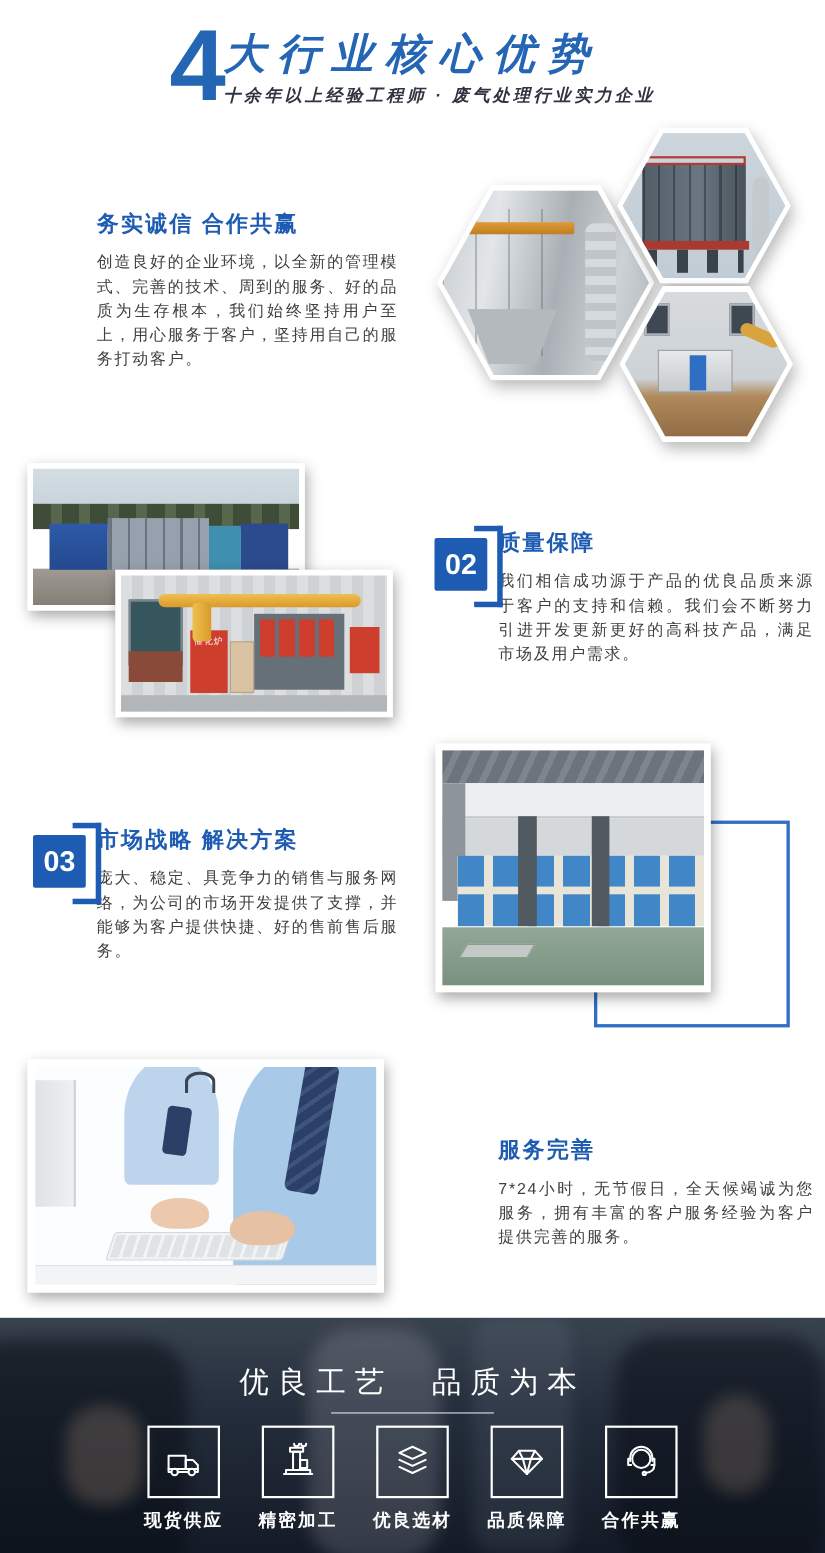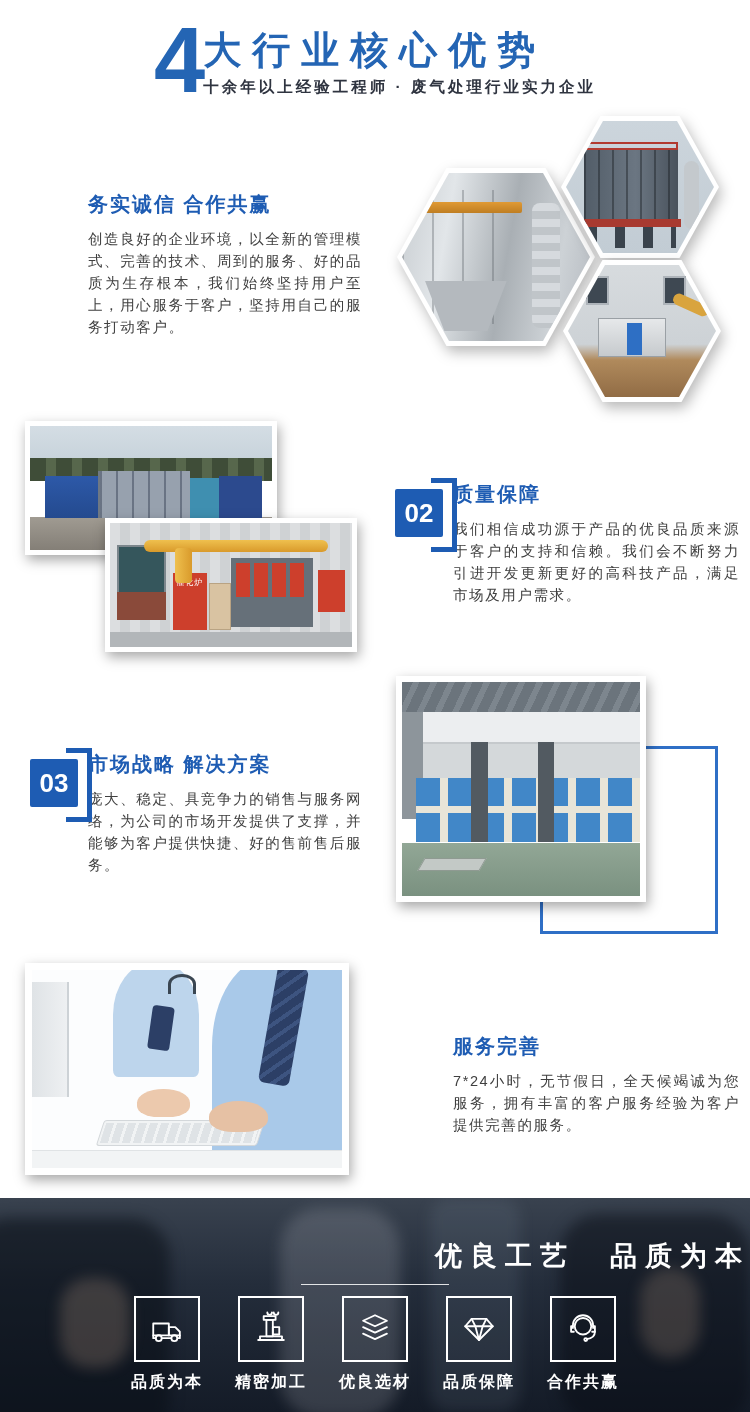--- a/index.html
+++ b/index.html
@@ -3,21 +3,21 @@
 <meta charset="utf-8">
 <style>
   * { box-sizing: border-box; margin: 0; padding: 0; }
   html,body { background:#fff; }
   body { font-family: "Liberation Sans", "DejaVu Sans", sans-serif; }
   .page { position: relative; width: 750px; height: 1412px; margin: 0 auto; background: #fff; overflow: hidden; }
 
   
   .header { position: absolute; top: 24px; left: 0; width: 750px; display: flex; justify-content: center; align-items: flex-start; }
   .big-num { font-size: 92px; line-height: 72px; font-weight: bold; color: #2465b4; letter-spacing: -2px; }
-  .header-right { margin-left: 0; padding-top: 4px; }
+  .header-right { margin-left: 0; padding-top: 4px; font-style: italic; }
   .header-title { font-size: 38px; font-weight: bold; color: #2465b4; letter-spacing: 11px; line-height: 44px; white-space: nowrap; }
   .header-sub { margin-top: 5px; font-size: 15.5px; font-weight: bold; color: #2f3440; letter-spacing: 3px; white-space: nowrap; }
 
   
   .sec-text { position: absolute; }
   .num-badge { position: absolute; left: 0; top: 0; width: 64px; height: 76px; }
   .num-bracket { position: absolute; left: 36px; top: 0; width: 26px; height: 74px; border: 5px solid #1e5cb3; border-left: none; }
   .num-square { position: absolute; left: 0; top: 11px; width: 48px; height: 48px; background: #1e5cb3; border-radius: 2px;
                 color: #fff; font-size: 26px; font-weight: bold; display: flex; align-items: center; justify-content: center; }
   .sec-body-wrap { margin-left: 58px; }
@@ -116,21 +116,21 @@
   
   .footer { position:absolute; left:0; top:1198px; width:750px; height:214px; overflow:hidden;
             background: linear-gradient(180deg,#39424f 0%,#242d3b 40%,#141b27 100%); }
   .f-blob { position:absolute; filter: blur(7px); }
   .fb1 { left:-30px; top:20px; width:200px; height:220px; background:rgba(10,14,22,.55); border-radius:40px; }
   .fb2 { left:280px; top:10px; width:120px; height:210px; background:rgba(228,231,235,.16); border-radius:40px; }
   .fb3 { left:560px; top:16px; width:190px; height:210px; background:rgba(8,12,20,.5); border-radius:40px; }
   .fb4 { left:60px; top:80px; width:70px; height:90px; background:rgba(214,178,148,.22); border-radius:30px; }
   .fb5 { left:640px; top:70px; width:60px; height:90px; background:rgba(214,178,148,.2); border-radius:30px; }
   .fb6 { left:430px; top:0; width:90px; height:214px; background:rgba(170,190,210,.10); border-radius:20px; }
-  .footer-title { position:absolute; top:40px; left:0; width:100%; text-align:right; color:#fff; font-size:27px; font-weight:bold; letter-spacing:8px; }
+  .footer-title { position:absolute; top:40px; left:0; width:100%; text-align:center; color:#fff; font-size:27px; font-weight:normal; letter-spacing:8px; }
   .footer-underline { position:absolute; top:86px; left:50%; transform:translateX(-50%); width:148px; height:1px; background:rgba(255,255,255,.85); }
   .footer-badges { position:absolute; top:98px; left:0; width:100%; display:flex; justify-content:center; gap:34px; }
   .badge-item { display:flex; flex-direction:column; align-items:center; width:70px; }
   .badge-box { width:66px; height:66px; border:2px solid #fff; display:flex; align-items:center; justify-content:center; }
   .badge-label { margin-top:10px; color:#fff; font-size:16px; font-weight:bold; letter-spacing:2px; white-space:nowrap; }
   .badge-box svg { width:44px; height:44px; stroke:#fff; fill:none; stroke-width:2; stroke-linecap:round; stroke-linejoin:round; }
 </style>
 </head>
 <body>
 
@@ -298,21 +298,21 @@
       <div class="badge-item">
         <div class="badge-box">
           <svg viewBox="0 0 48 48">
               <path d="M9 18 h17 v13 H9 z"></path>
               <path d="M26 22 h7 l5 5 v4 h-12 z"></path>
               <circle cx="15" cy="34" r="3.2"></circle>
               <circle cx="32" cy="34" r="3.2"></circle>
               <path d="M9 31 v3 h2.5 M19 34 h9.5 M36 34 h2 v-3"></path>
             </svg>
         </div>
-        <div class="badge-label">品质为本</div>
+        <div class="badge-label">现货供应</div>
       </div>
       <div class="badge-item">
         <div class="badge-box">
           <svg viewBox="0 0 48 48">
               <path d="M10 36 h28"></path>
               <path d="M12 32 h24 v4 H12 z"></path>
               <path d="M19 14 h7 v18 h-7 z"></path>
               <path d="M16 10 h13 v4 H16 z"></path>
               <path d="M26 22 h7 v8 h-7 z"></path>
               <path d="M20 6 a2.5 2.5 0 1 0 5 0 M27 6 a2.5 2.5 0 1 0 5 0"></path>

